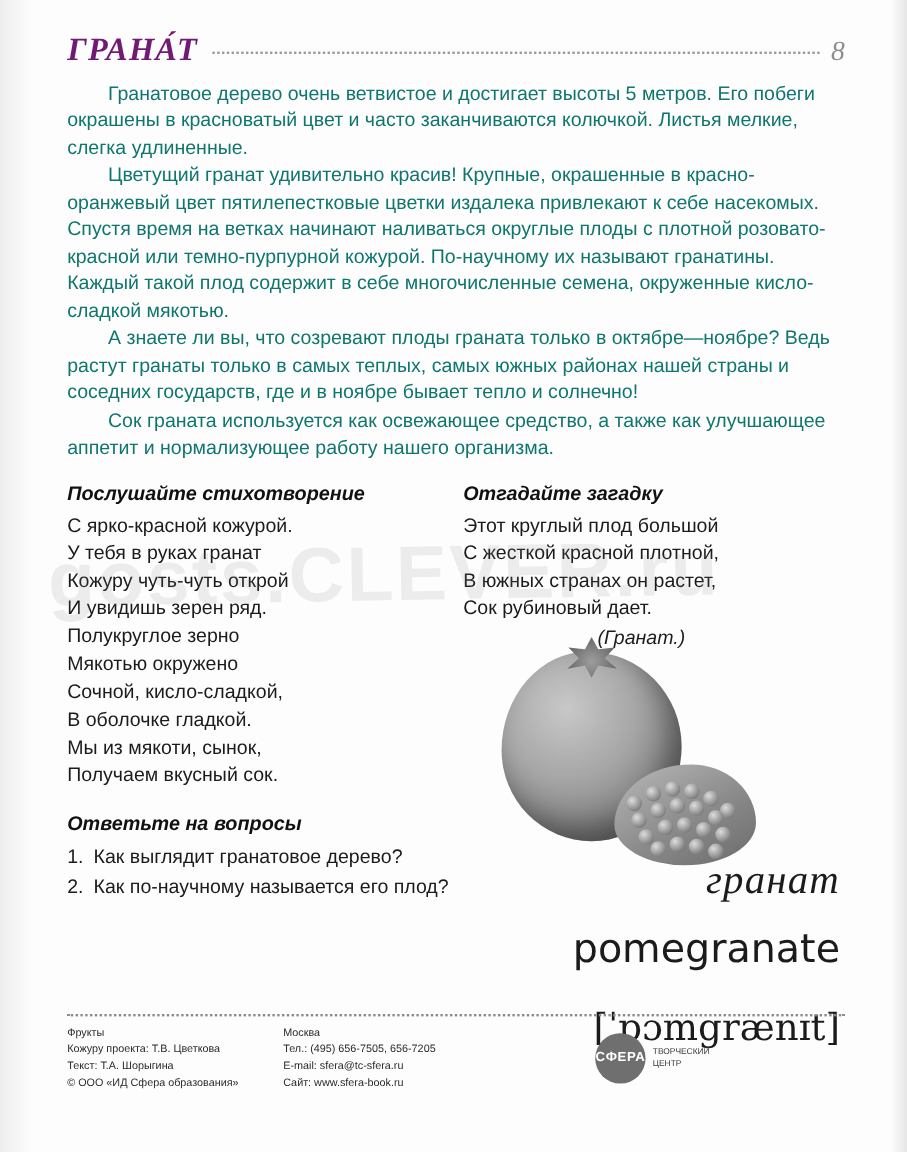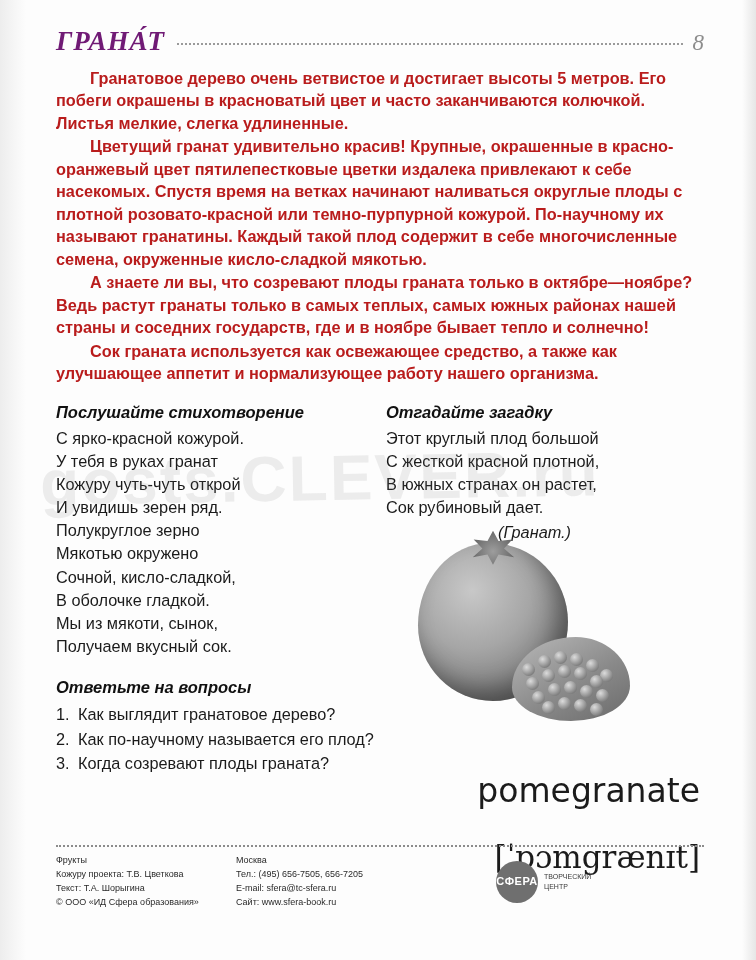--- a/index.html
+++ b/index.html
@@ -79,22 +79,21 @@
   
   .body-text {
     margin-top: 6px;
   }
   .body-text p {
     margin: 0 0 1px 0;
     font-size: 16.3px;
     line-height: 1.38;
     text-indent: 34px;
     text-align: left;
-    color: #b91c1c;
-    font-weight: bold;
+    color: #0f766e;
   }
 
   
   .lower {
     display: flex;
     margin-top: 18px;
   }
   .col-left { width: 330px; }
   .col-right { width: 318px; position: relative; }
 
@@ -301,23 +300,20 @@
         <div class="verse-line">Мы из мякоти, сынок,</div>
         <div class="verse-line">Получаем вкусный сок.</div>
 
         <div class="questions">
           <div class="sect-head">Ответьте на вопросы</div>
           <div class="q-item">
             <span class="num">1.</span><span>Как выглядит гранатовое дерево?</span>
           </div>
           <div class="q-item">
             <span class="num">2.</span><span>Как по-научному называется его плод?</span>
-          </div>
-          <div class="q-item">
-            <span class="num">3.</span><span>Когда созревают плоды граната?</span>
           </div>
         </div>
       </div>
 
       <div class="col-right">
         <div class="sect-head">Отгадайте загадку</div>
         <div class="riddle-line">Этот круглый плод большой</div>
         <div class="riddle-line">С жесткой красной плотной,</div>
         <div class="riddle-line">В южных странах он растет,</div>
         <div class="riddle-line">Сок рубиновый дает.</div>
@@ -343,20 +339,21 @@
             <span class="seed" style="left:52px;  top:44px;"></span>
             <span class="seed" style="left:68px;  top:48px;"></span>
             <span class="seed" style="left:84px;  top:52px;"></span>
             <span class="seed" style="left:30px;  top:64px;"></span>
             <span class="seed" style="left:46px;  top:60px;"></span>
             <span class="seed" style="left:62px;  top:62px;"></span>
             <span class="seed" style="left:78px;  top:66px;"></span>
           </div>
         </div>
 
+        <div class="word-script">гранат</div>
         <div class="word-latin">pomegranate</div>
         <div class="word-ipa">[ˈpɔmgrænɪt]</div>
       </div>
 
     </div>
   </div>
 
   <div class="watermark">gosts.CLEVER.ru</div>
 
   <div class="footer">

